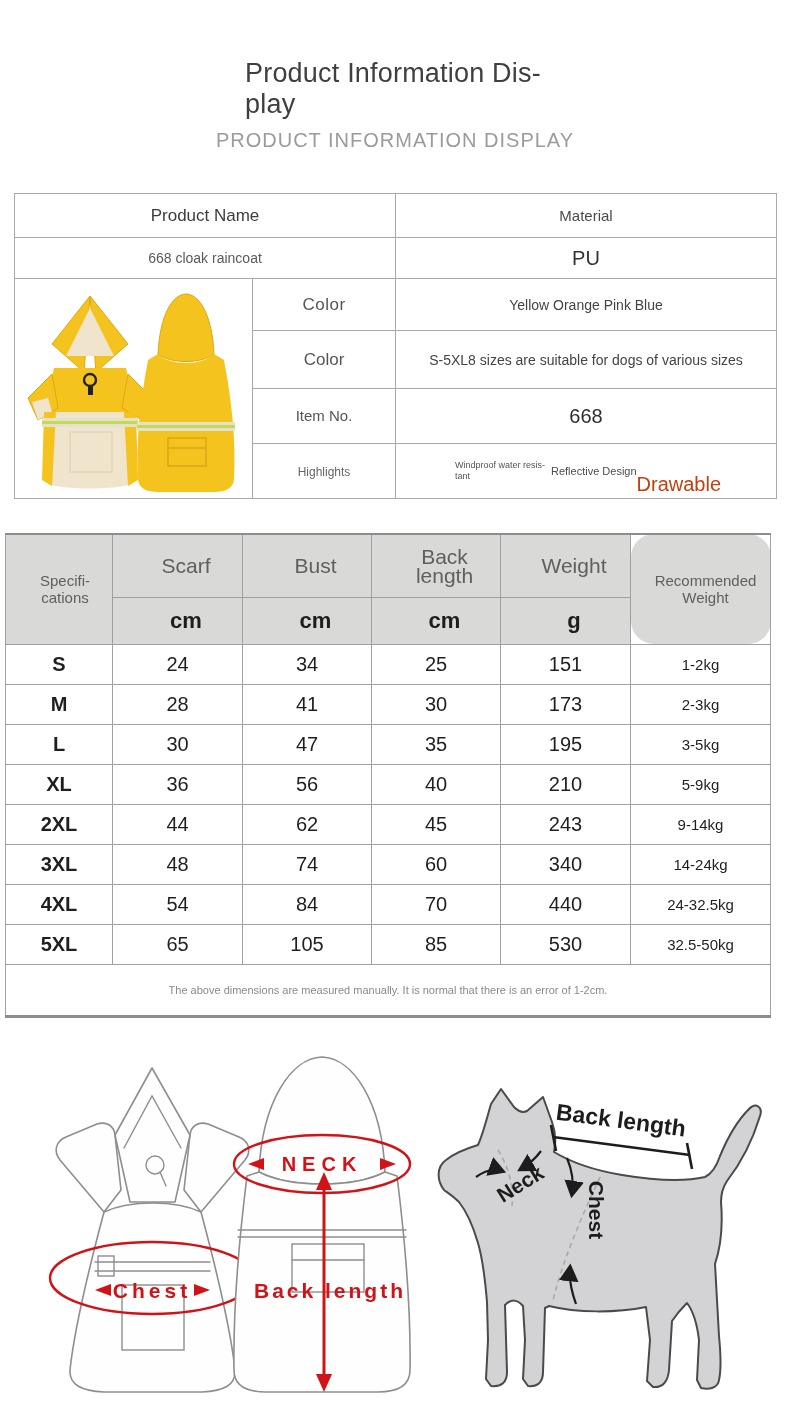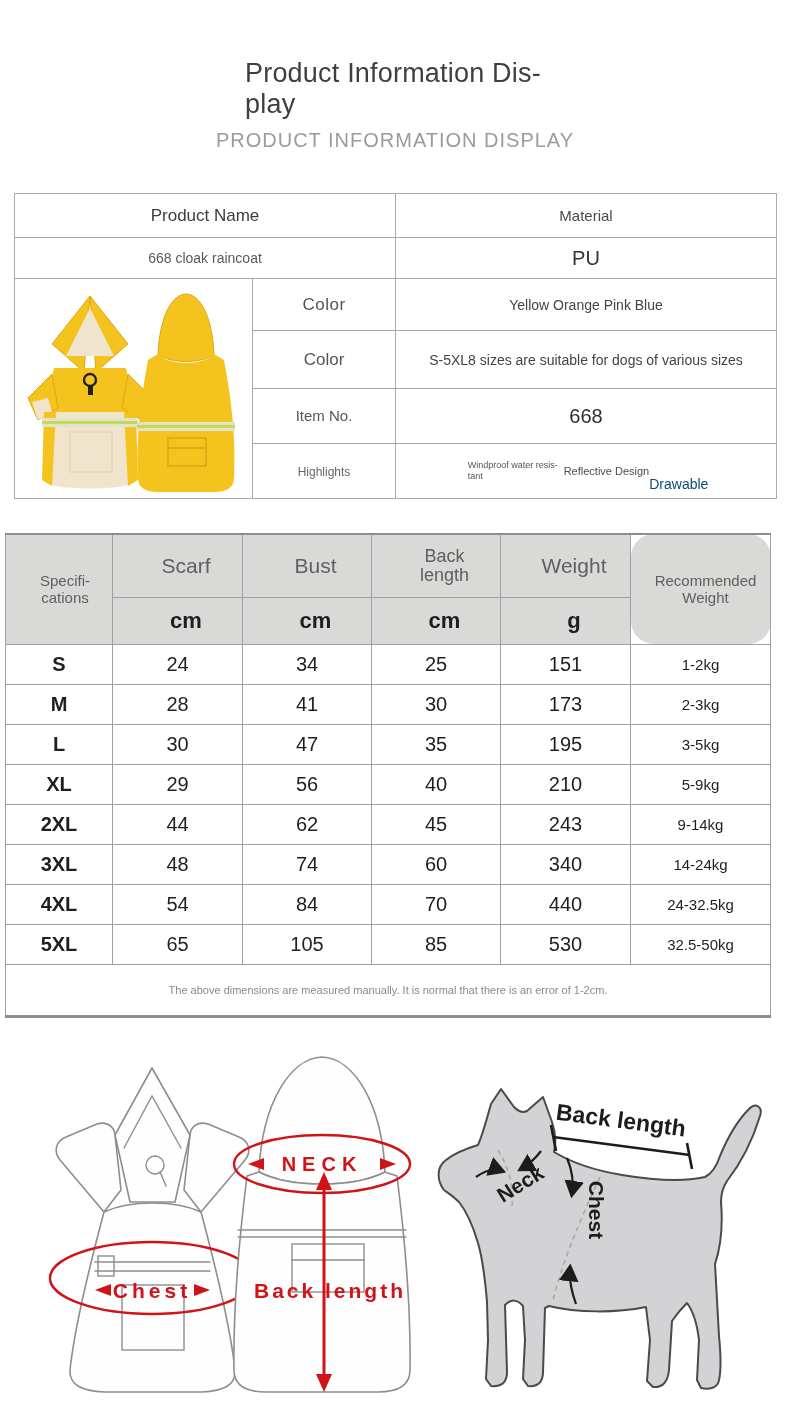--- a/index.html
+++ b/index.html
@@ -22,29 +22,29 @@
   .lbl-color{font-size:17px;color:#555;letter-spacing:0.5px;}
   .lbl-size{font-size:17px;color:#555;}
   .lbl-item{font-size:15px;color:#555;}
   .lbl-high{font-size:12px;color:#666;margin-top:48px;}
   .val-color{font-size:14px;color:#444;}
   .val-size{font-size:14px;color:#444;}
   .val-item{font-size:20px;color:#2e2e2e;}
   .hl-wrap{display:flex;align-items:center;justify-content:center;padding:0 14px 0 18px;}
   .hl-1{font-size:9px;color:#555;width:96px;text-align:left;line-height:11px;}
   .hl-2{font-size:11px;color:#4d4d4d;}
-  .hl-3{font-size:14px;color:#0c4a6e;margin-top:26px;}
+  .hl-3{font-size:20px;color:#c2410c;margin-top:26px;}
   
   .spec-table{position:absolute;left:5px;top:533px;width:765px;
               border:1px solid #949494;border-top:2px solid #8d8d8d;border-bottom:3px solid #8d8d8d;}
   .spec-table th,.spec-table td{border:1px solid #a0a0a0;text-align:center;vertical-align:middle;padding:0;}
   .spec-table th{background:#d9d9d7;font-weight:400;color:#5f5f5f;white-space:pre-line;padding-left:17px;}
   .h-spec{font-size:15px;text-align:left;padding-left:12px!important;}
   .h-name{font-size:21px;}
-  .h-back{font-size:18px;line-height:19px;}
+  .h-back{font-size:21px;line-height:19px;}
   .h-rec{font-size:15px;text-align:left;padding-left:10px!important;border-radius:23px;}
   .h-unit{font-weight:700!important;color:#1e1e1e!important;font-size:22px;margin-top:36px;}
   .c-size{font-weight:700;font-size:20px;color:#1f1f1f;}
   .c-num{font-size:20px;color:#1f1f1f;}
   .c-rec{font-size:15px;color:#1f1f1f;}
   .c-note{font-size:11px;color:#8a8a8a;border-top:1px solid #a0a0a0;}
   
   .product-photo{display:block;margin:0 auto;}
   .diagram{position:absolute;left:0;top:1040px;}
   .sketch{stroke:#8e8e8e;stroke-width:1.6;fill:#fefefe;stroke-linejoin:round;stroke-linecap:round;}
@@ -182,21 +182,21 @@
     <tr style="height:40px">
       <td class="c-size">L</td>
       <td class="c-num">30</td>
       <td class="c-num">47</td>
       <td class="c-num">35</td>
       <td class="c-num">195</td>
       <td class="c-rec">3-5kg</td>
     </tr>
     <tr style="height:40px">
       <td class="c-size">XL</td>
-      <td class="c-num">29</td>
+      <td class="c-num">36</td>
       <td class="c-num">56</td>
       <td class="c-num">40</td>
       <td class="c-num">210</td>
       <td class="c-rec">5-9kg</td>
     </tr>
     <tr style="height:40px">
       <td class="c-size">2XL</td>
       <td class="c-num">44</td>
       <td class="c-num">62</td>
       <td class="c-num">45</td>

